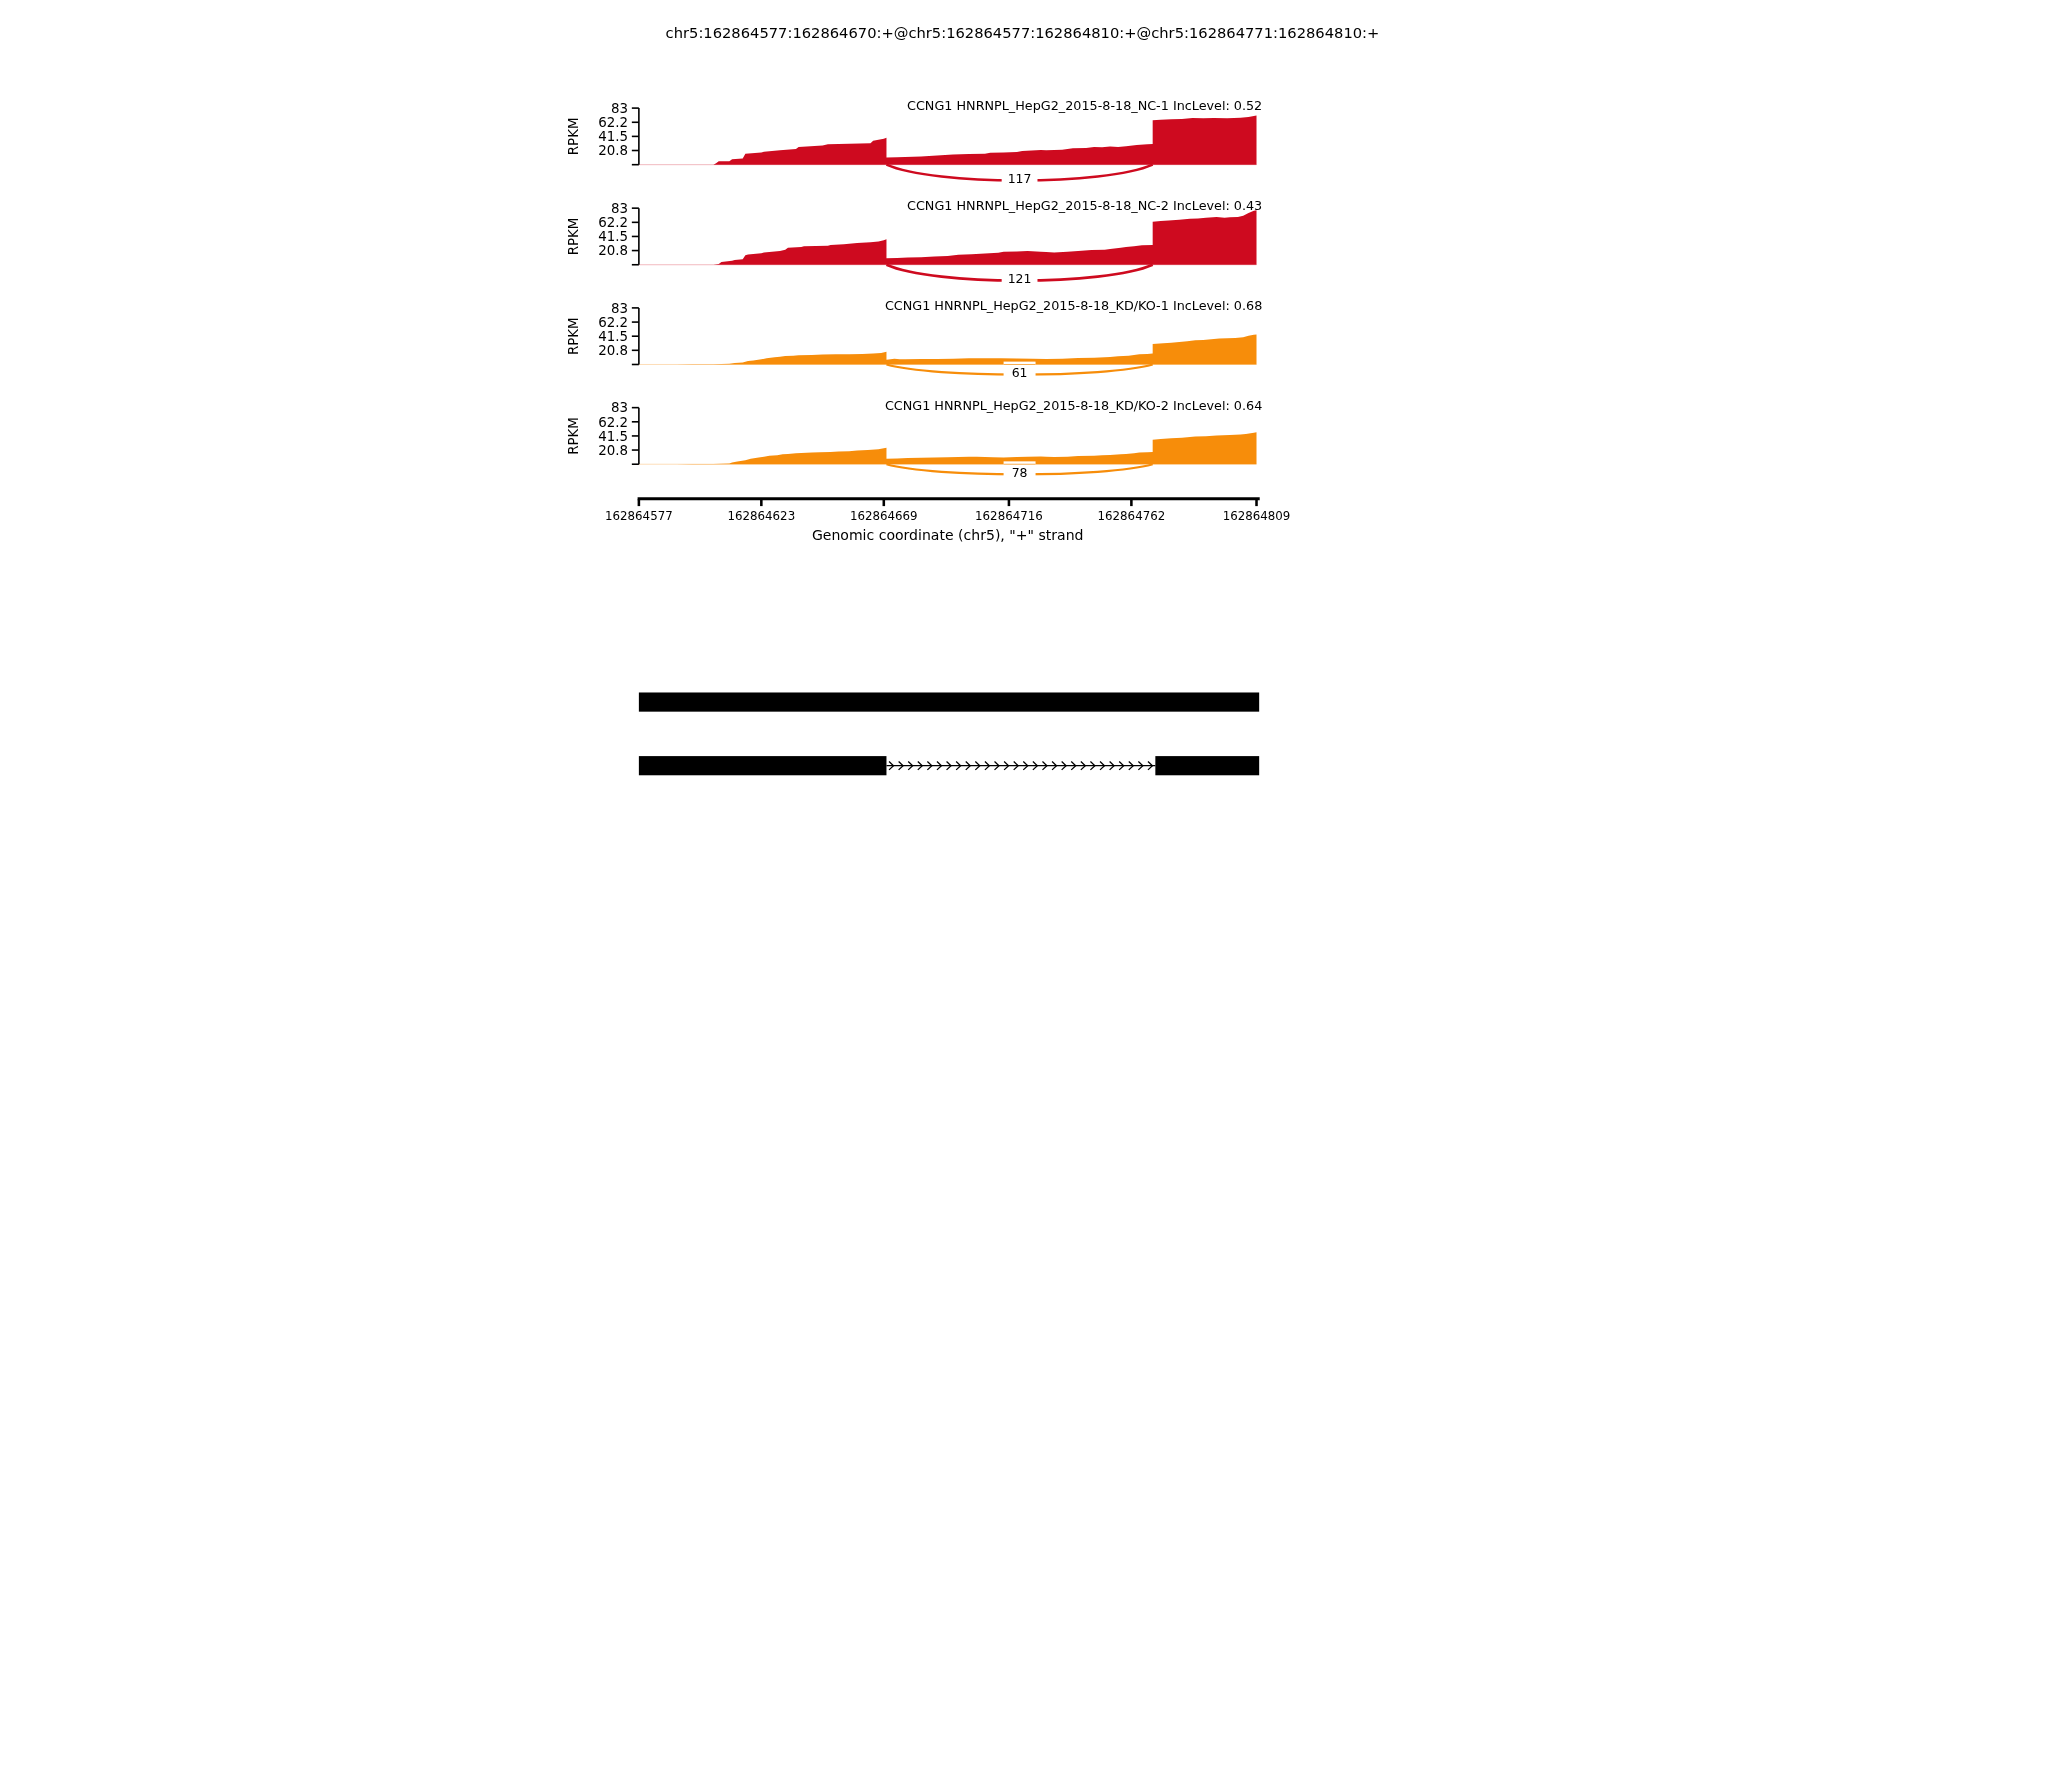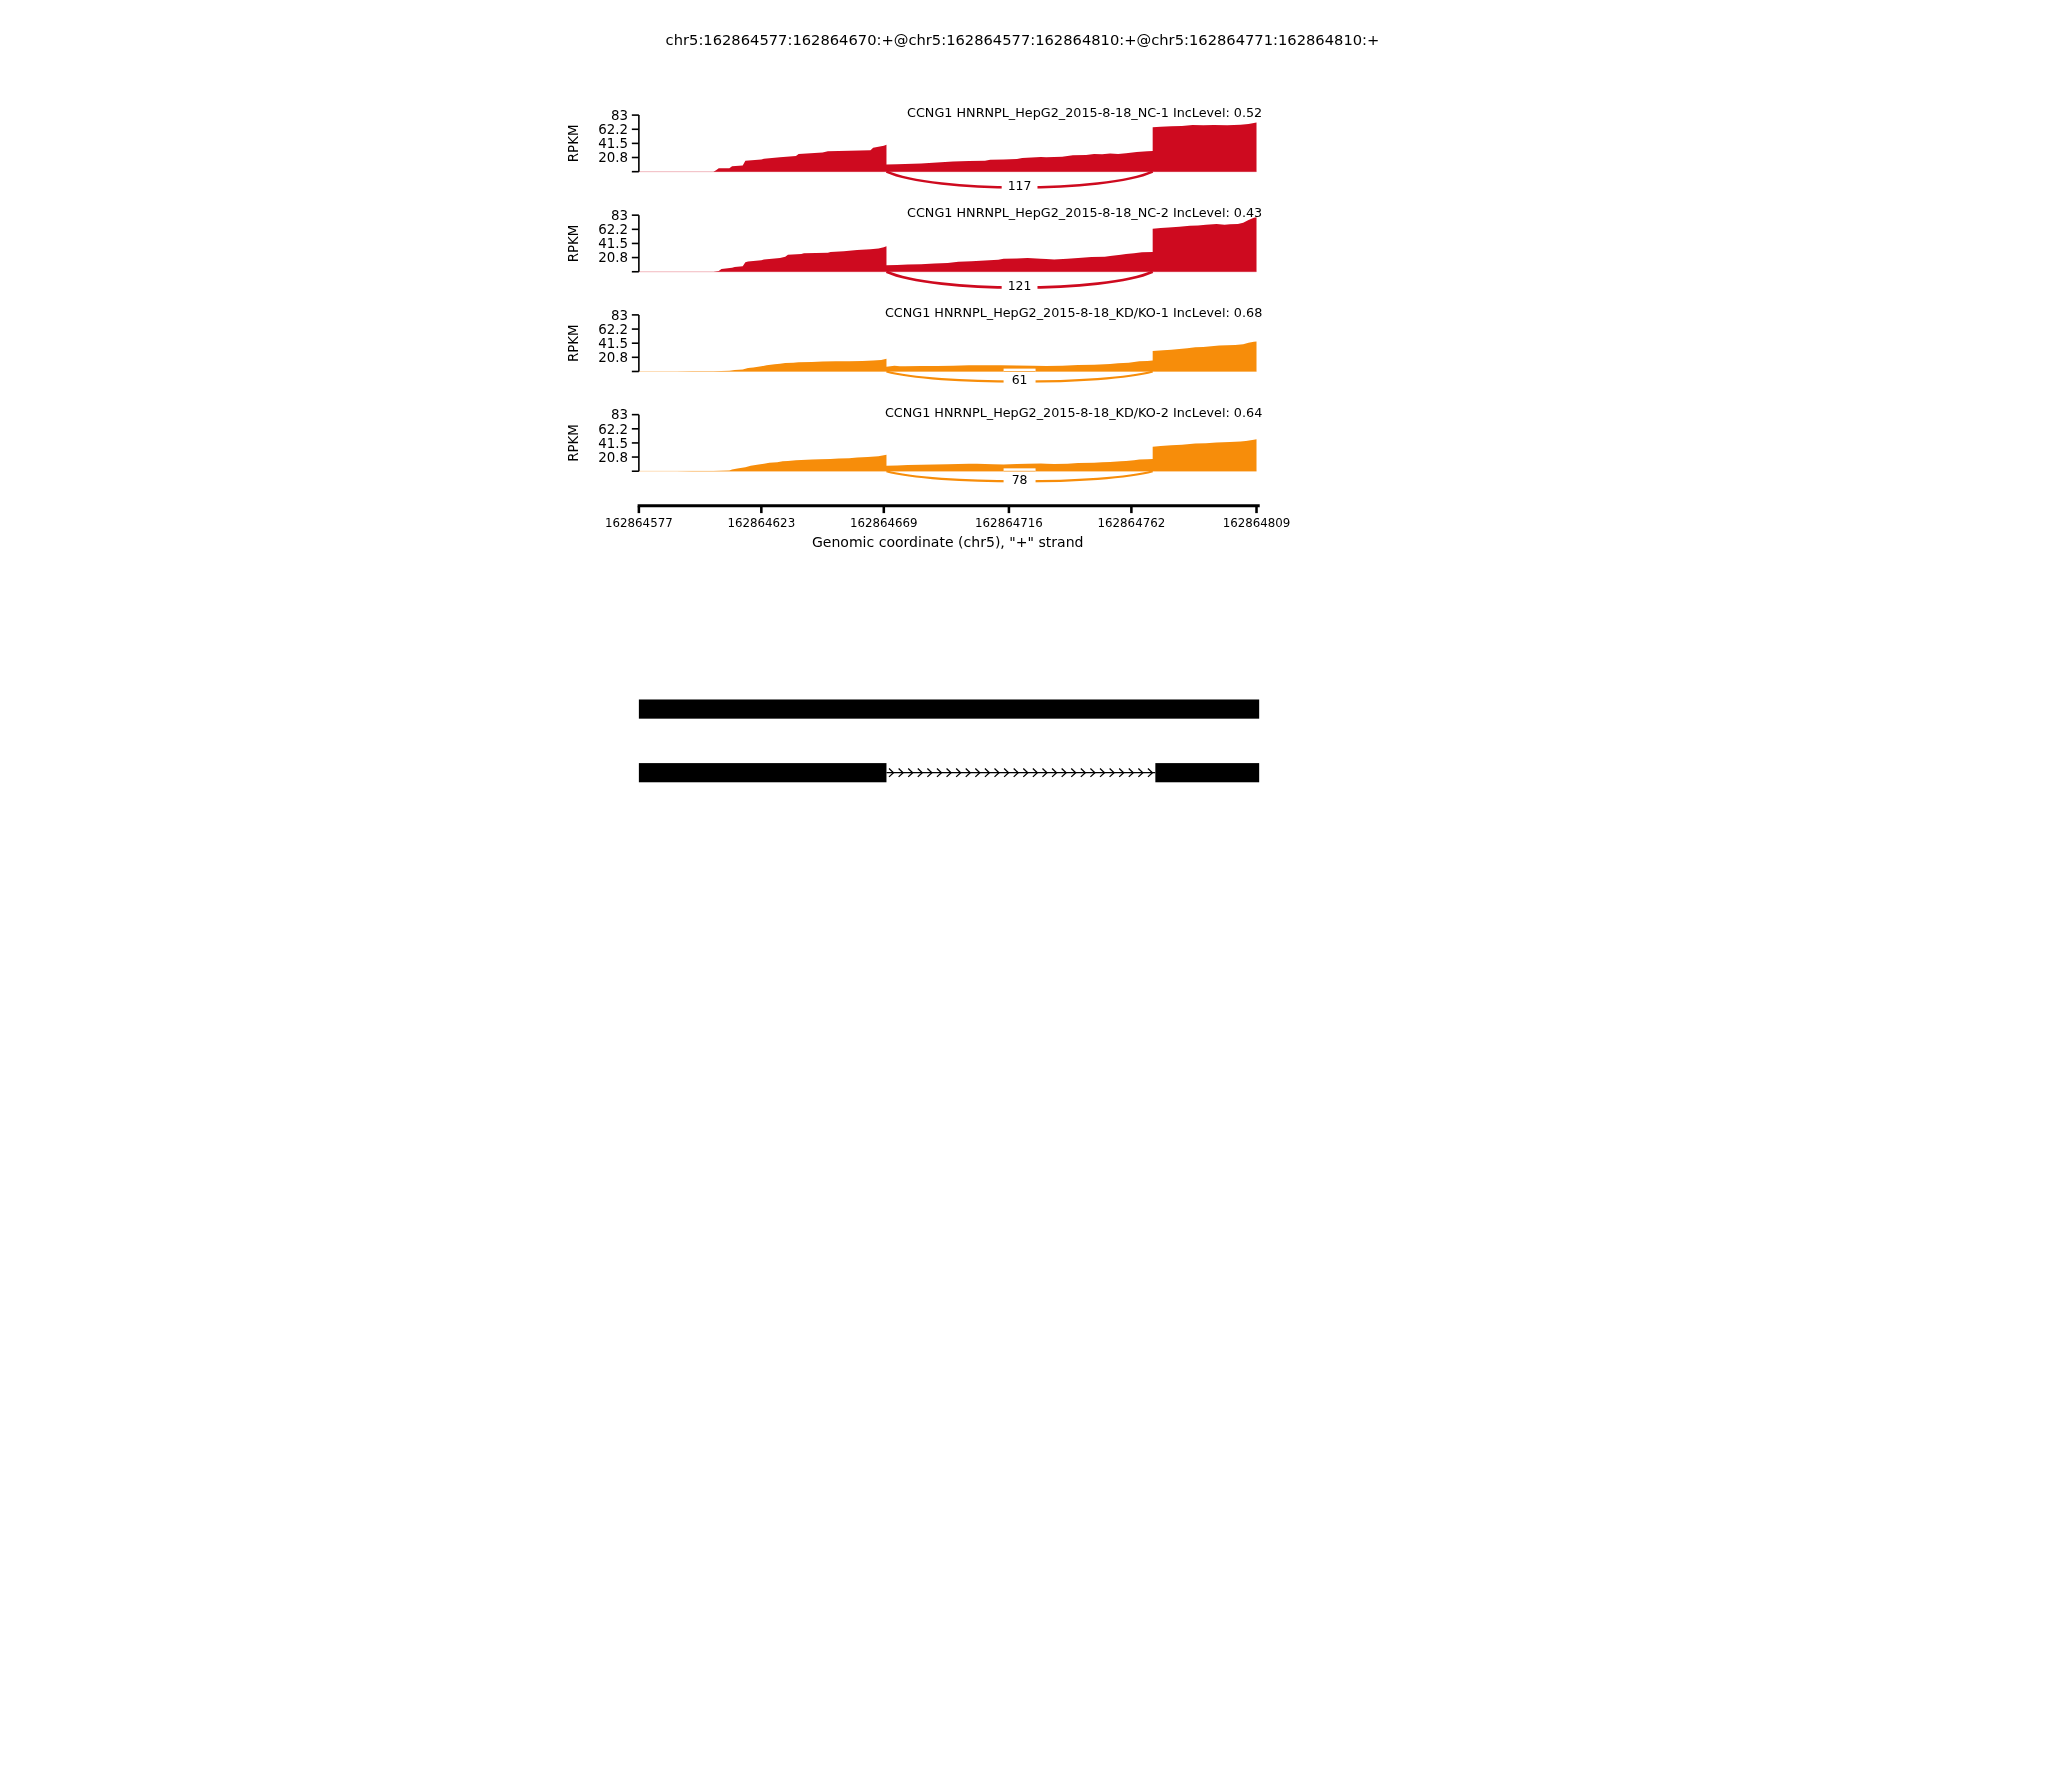--- a/index.html
+++ b/index.html
@@ -1,16 +1,16 @@
 <!DOCTYPE html>
 <html style="font-size:10.2px"><head>
 <meta charset="utf-8">
 <style>
   html,body{background:#ffffff;margin:0;padding:0}
-  .fig{width:1023px;max-width:100%;margin:8px auto}
+  .fig{width:1023px;max-width:100%;margin:1px auto}
   svg{display:block;width:100%;height:auto;background:#ffffff}
   text{font-family:"DejaVu Sans","Liberation Sans",sans-serif;fill:#000000}
   .ftitle{font-size:46px}
   .ttl{font-size:40px;font-weight:400}
   .ytick{font-size:42px}
   .ylab{font-size:42px}
   .xtick{font-size:37px}
   .xlabel{font-size:44px}
   .jl{font-size:39px}
 </style>

